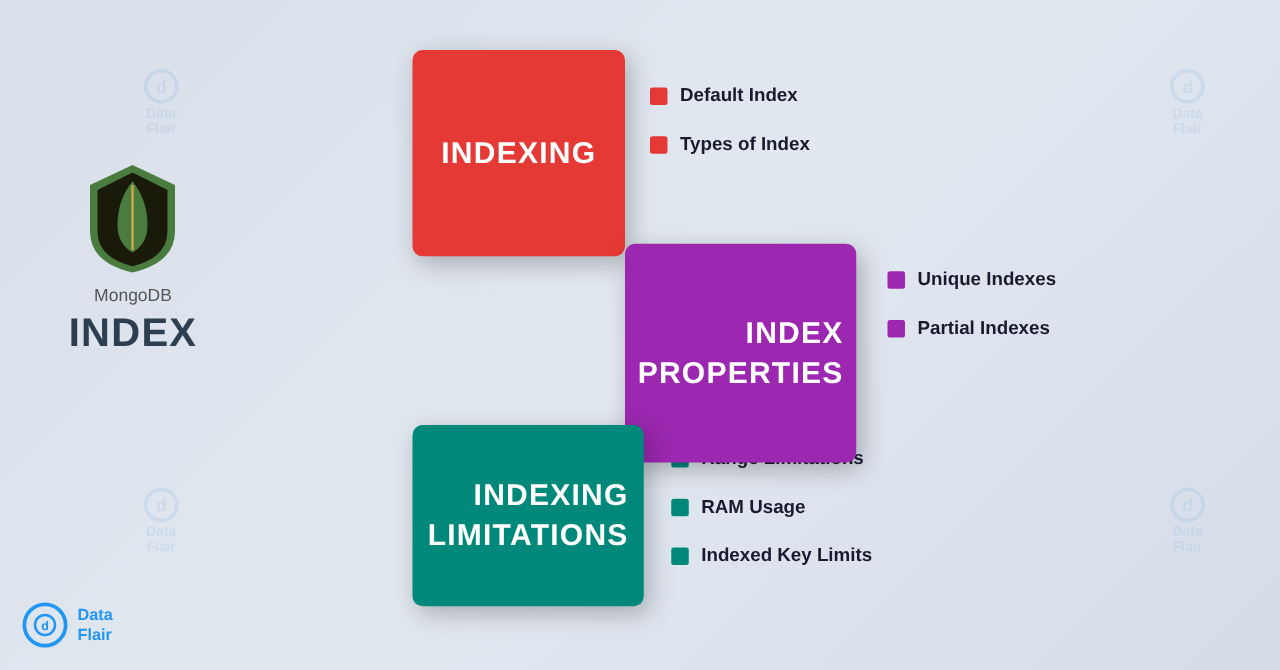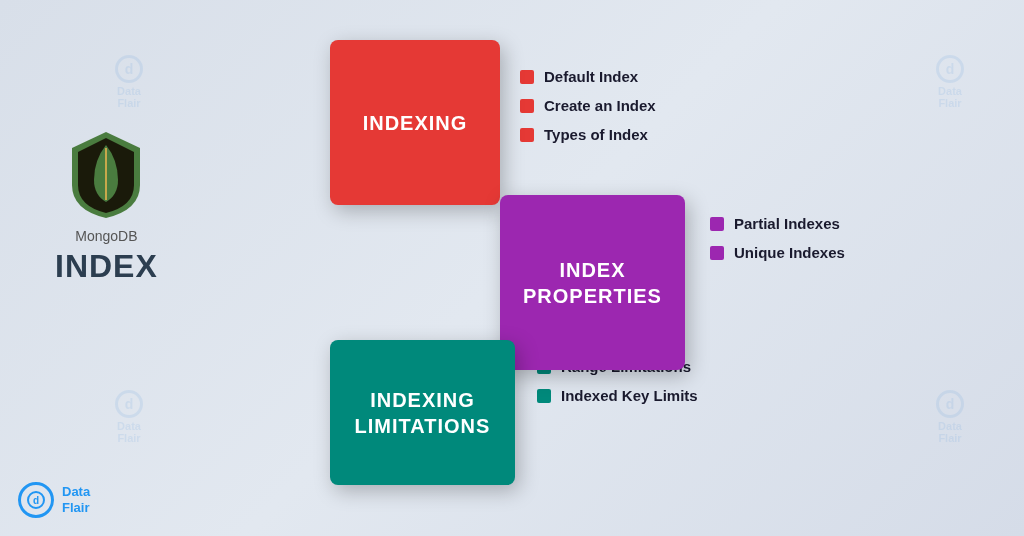--- a/index.html
+++ b/index.html
@@ -125,34 +125,34 @@
       display: flex;
       align-items: center;
       justify-content: center;
       box-shadow: 4px 6px 20px rgba(0,0,0,0.25);
       z-index: 2;
     }
 
     .box-label {
       color: white;
       font-weight: 900;
-      text-align: center;
-      font-size: 20px;
+      text-align: right;
+      font-size: 24px;
       letter-spacing: 1px;
       text-transform: uppercase;
       line-height: 1.3;
       padding: 10px;
     }
 
     
     .list-items {
       position: absolute;
       display: flex;
       flex-direction: column;
-      gap: 12px;
+      gap: 22px;
     }
 
     .list-item {
       display: flex;
       align-items: center;
       gap: 10px;
       font-size: 15px;
       font-weight: 700;
       color: #1a1a2e;
     }
@@ -275,43 +275,43 @@
     <span class="box-label">INDEXING<br>LIMITATIONS</span>
   </div>
 
   <div class="list-items list-indexing">
     <div class="list-item">
       <div class="list-dot dot-red"></div>
       <span>Default Index</span>
     </div>
     <div class="list-item">
       <div class="list-dot dot-red"></div>
-      <span>Create an Index</span>
-    </div>
-    <div class="list-item">
-      <div class="list-dot dot-red"></div>
       <span>Types of Index</span>
     </div>
   </div>
 
   <div class="list-items list-properties">
+    <div class="list-item">
+      <div class="list-dot dot-purple"></div>
+      <span>Unique Indexes</span>
+    </div>
     <div class="list-item">
       <div class="list-dot dot-purple"></div>
       <span>Partial Indexes</span>
     </div>
-    <div class="list-item">
-      <div class="list-dot dot-purple"></div>
-      <span>Unique Indexes</span>
-    </div>
   </div>
 
   <div class="list-items list-limitations">
     <div class="list-item">
       <div class="list-dot dot-teal"></div>
       <span>Range Limitations</span>
+    </div>
+    <div class="list-item">
+      <div class="list-dot dot-teal"></div>
+      <span>RAM Usage</span>
     </div>
     <div class="list-item">
       <div class="list-dot dot-teal"></div>
       <span>Indexed Key Limits</span>
     </div>
   </div>
 
   <div class="dataflair-bottom">
     <div class="df-logo-circle">
       <svg width="20" height="20" viewBox="0 0 20 20" xmlns="http://www.w3.org/2000/svg">

